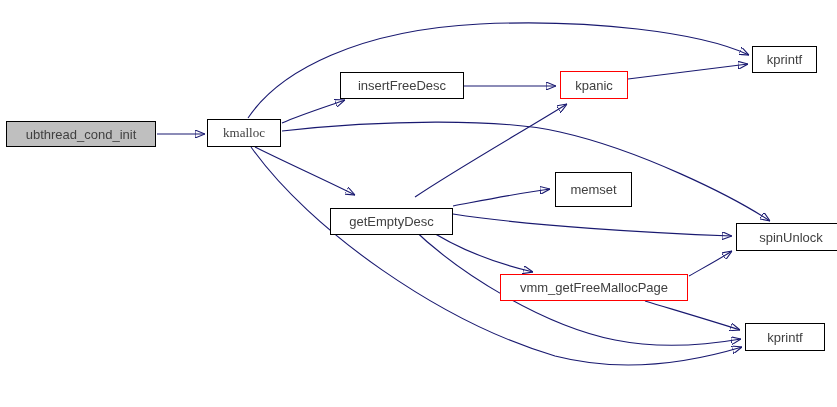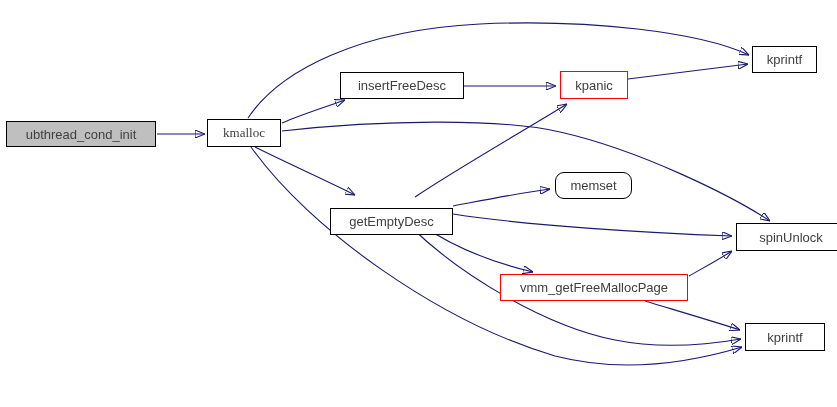--- a/index.html
+++ b/index.html
@@ -81,21 +81,21 @@
   <div class="node" style="left:207px; top:119px; width:74px; height:28px;font-family:Liberation Serif, serif;">kmalloc</div>
 
   <div class="node" style="left:328px; top:72px; width:124px; height:27px;margin-left:12px;">insertFreeDesc</div>
 
   <div class="node truncated" style="left:560px; top:71px; width:68px; height:28px;">kpanic</div>
 
   <div class="node" style="left:752px; top:46px; width:65px; height:27px;">kprintf</div>
 
   <div class="node" style="left:330px; top:208px; width:123px; height:27px;">getEmptyDesc</div>
 
-  <div class="node" style="left:555px; top:172px; width:77px; height:27px;border-radius:9px;">memset</div>
+  <div class="node" style="left:555px; top:172px; width:77px; height:35px;">memset</div>
 
   <div class="node" style="left:736px; top:223px; width:110px; height:28px;">spinUnlock</div>
 
   <div class="node truncated" style="left:500px; top:274px; width:188px; height:27px;">vmm_getFreeMallocPage</div>
 
   <div class="node" style="left:745px; top:323px; width:80px; height:28px;">kprintf</div>
 
 </div>
 
 </body></html>

